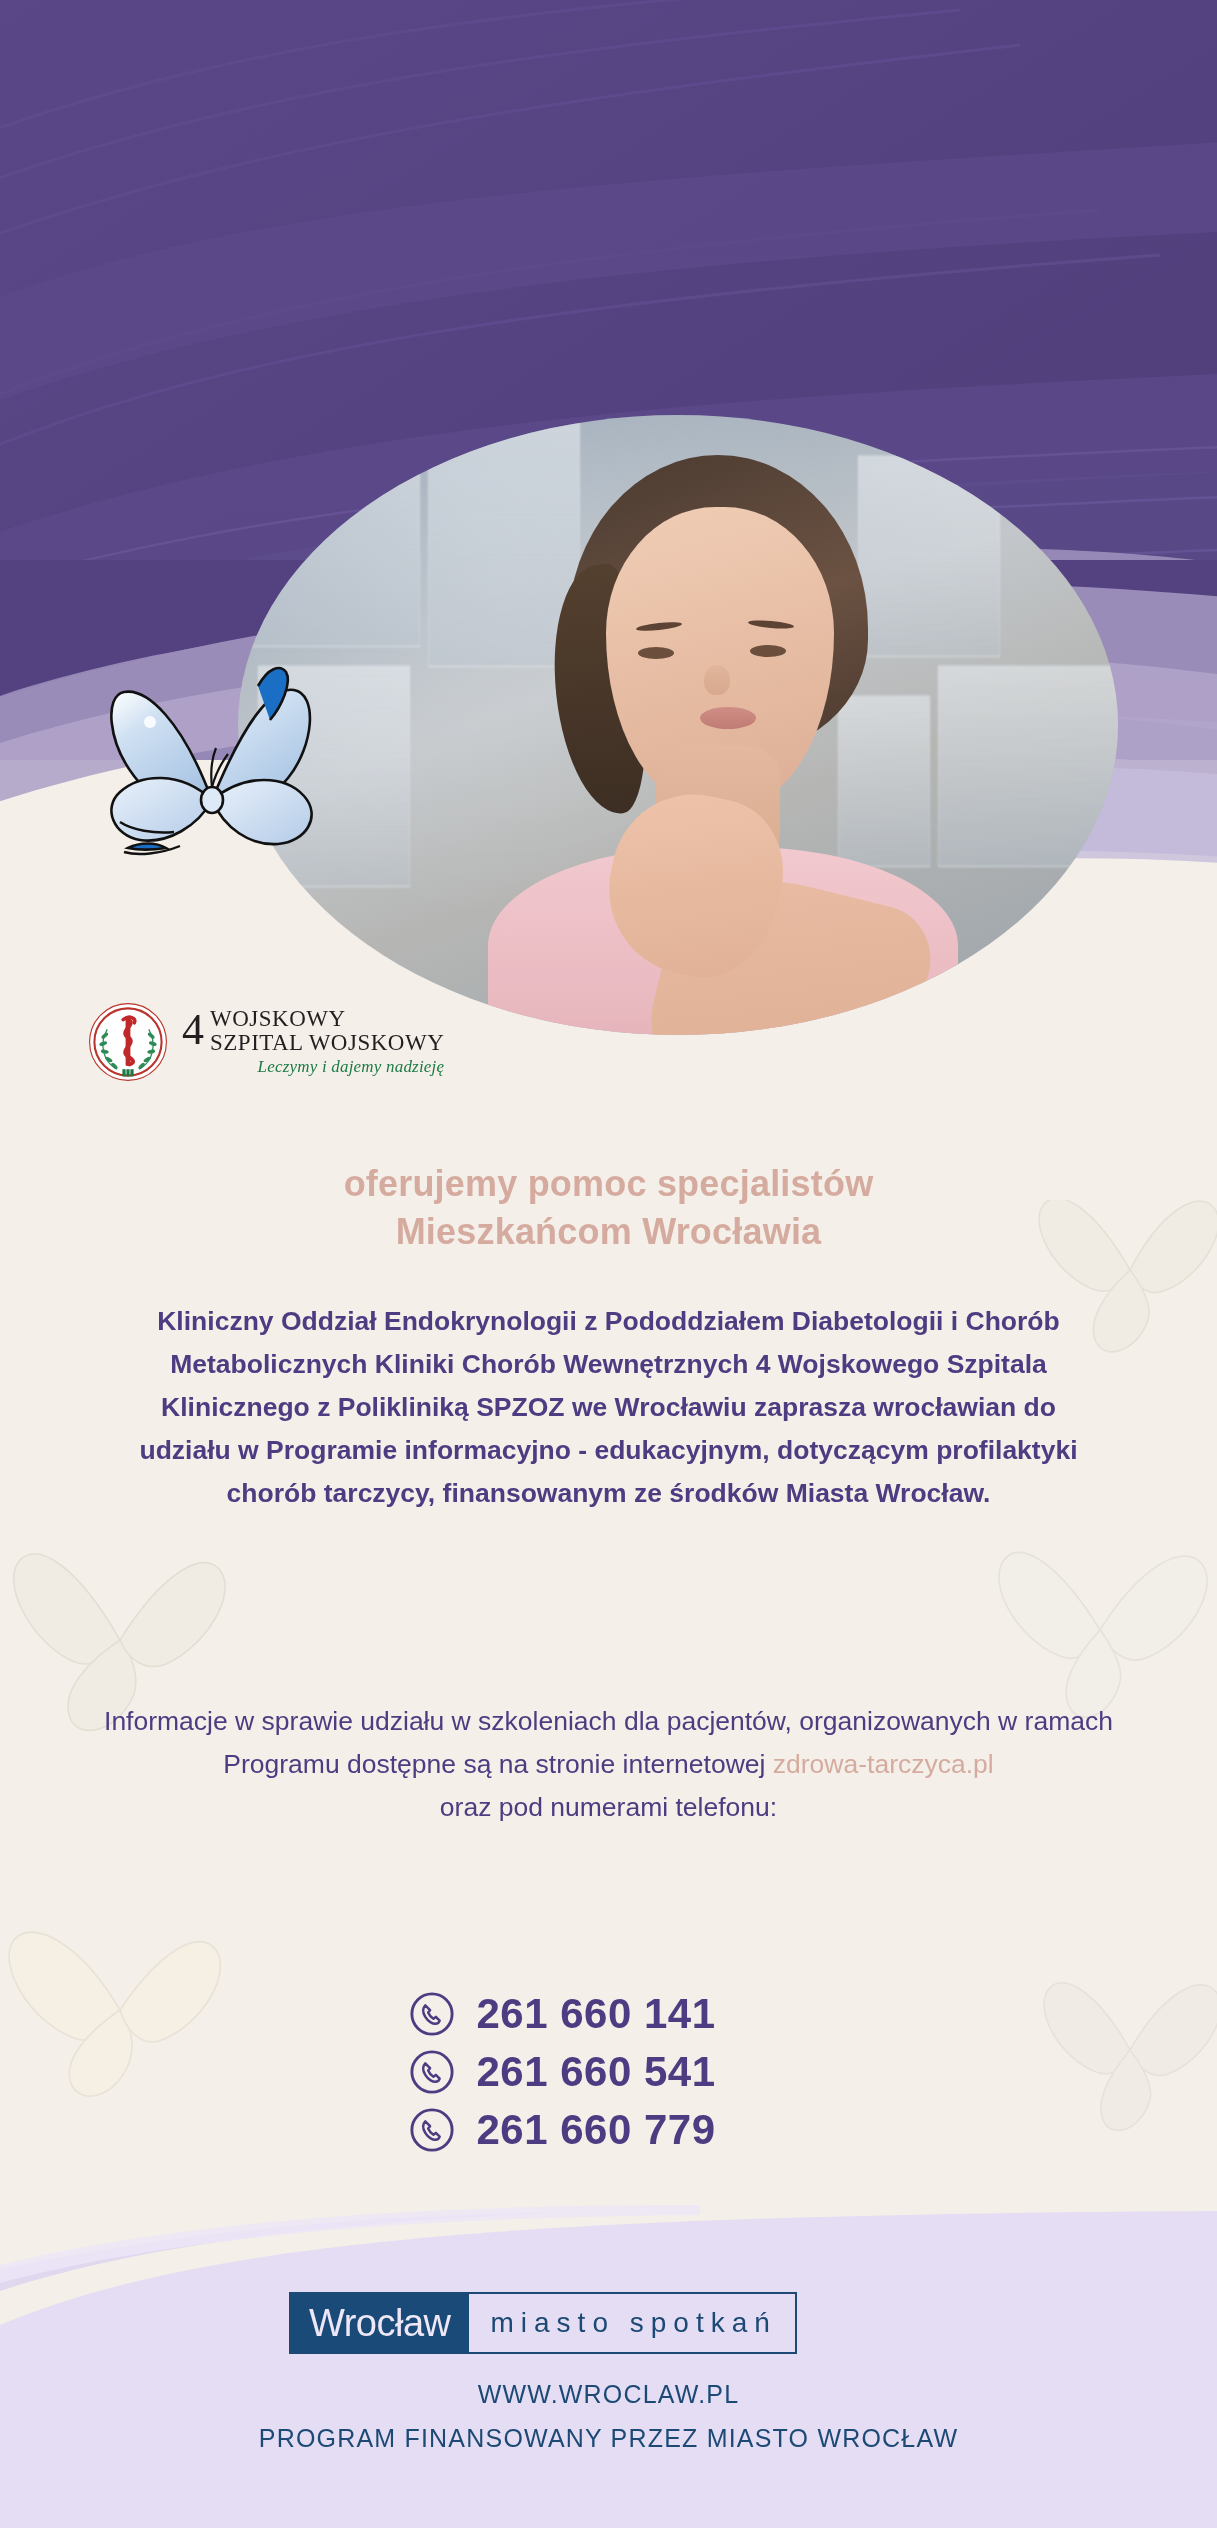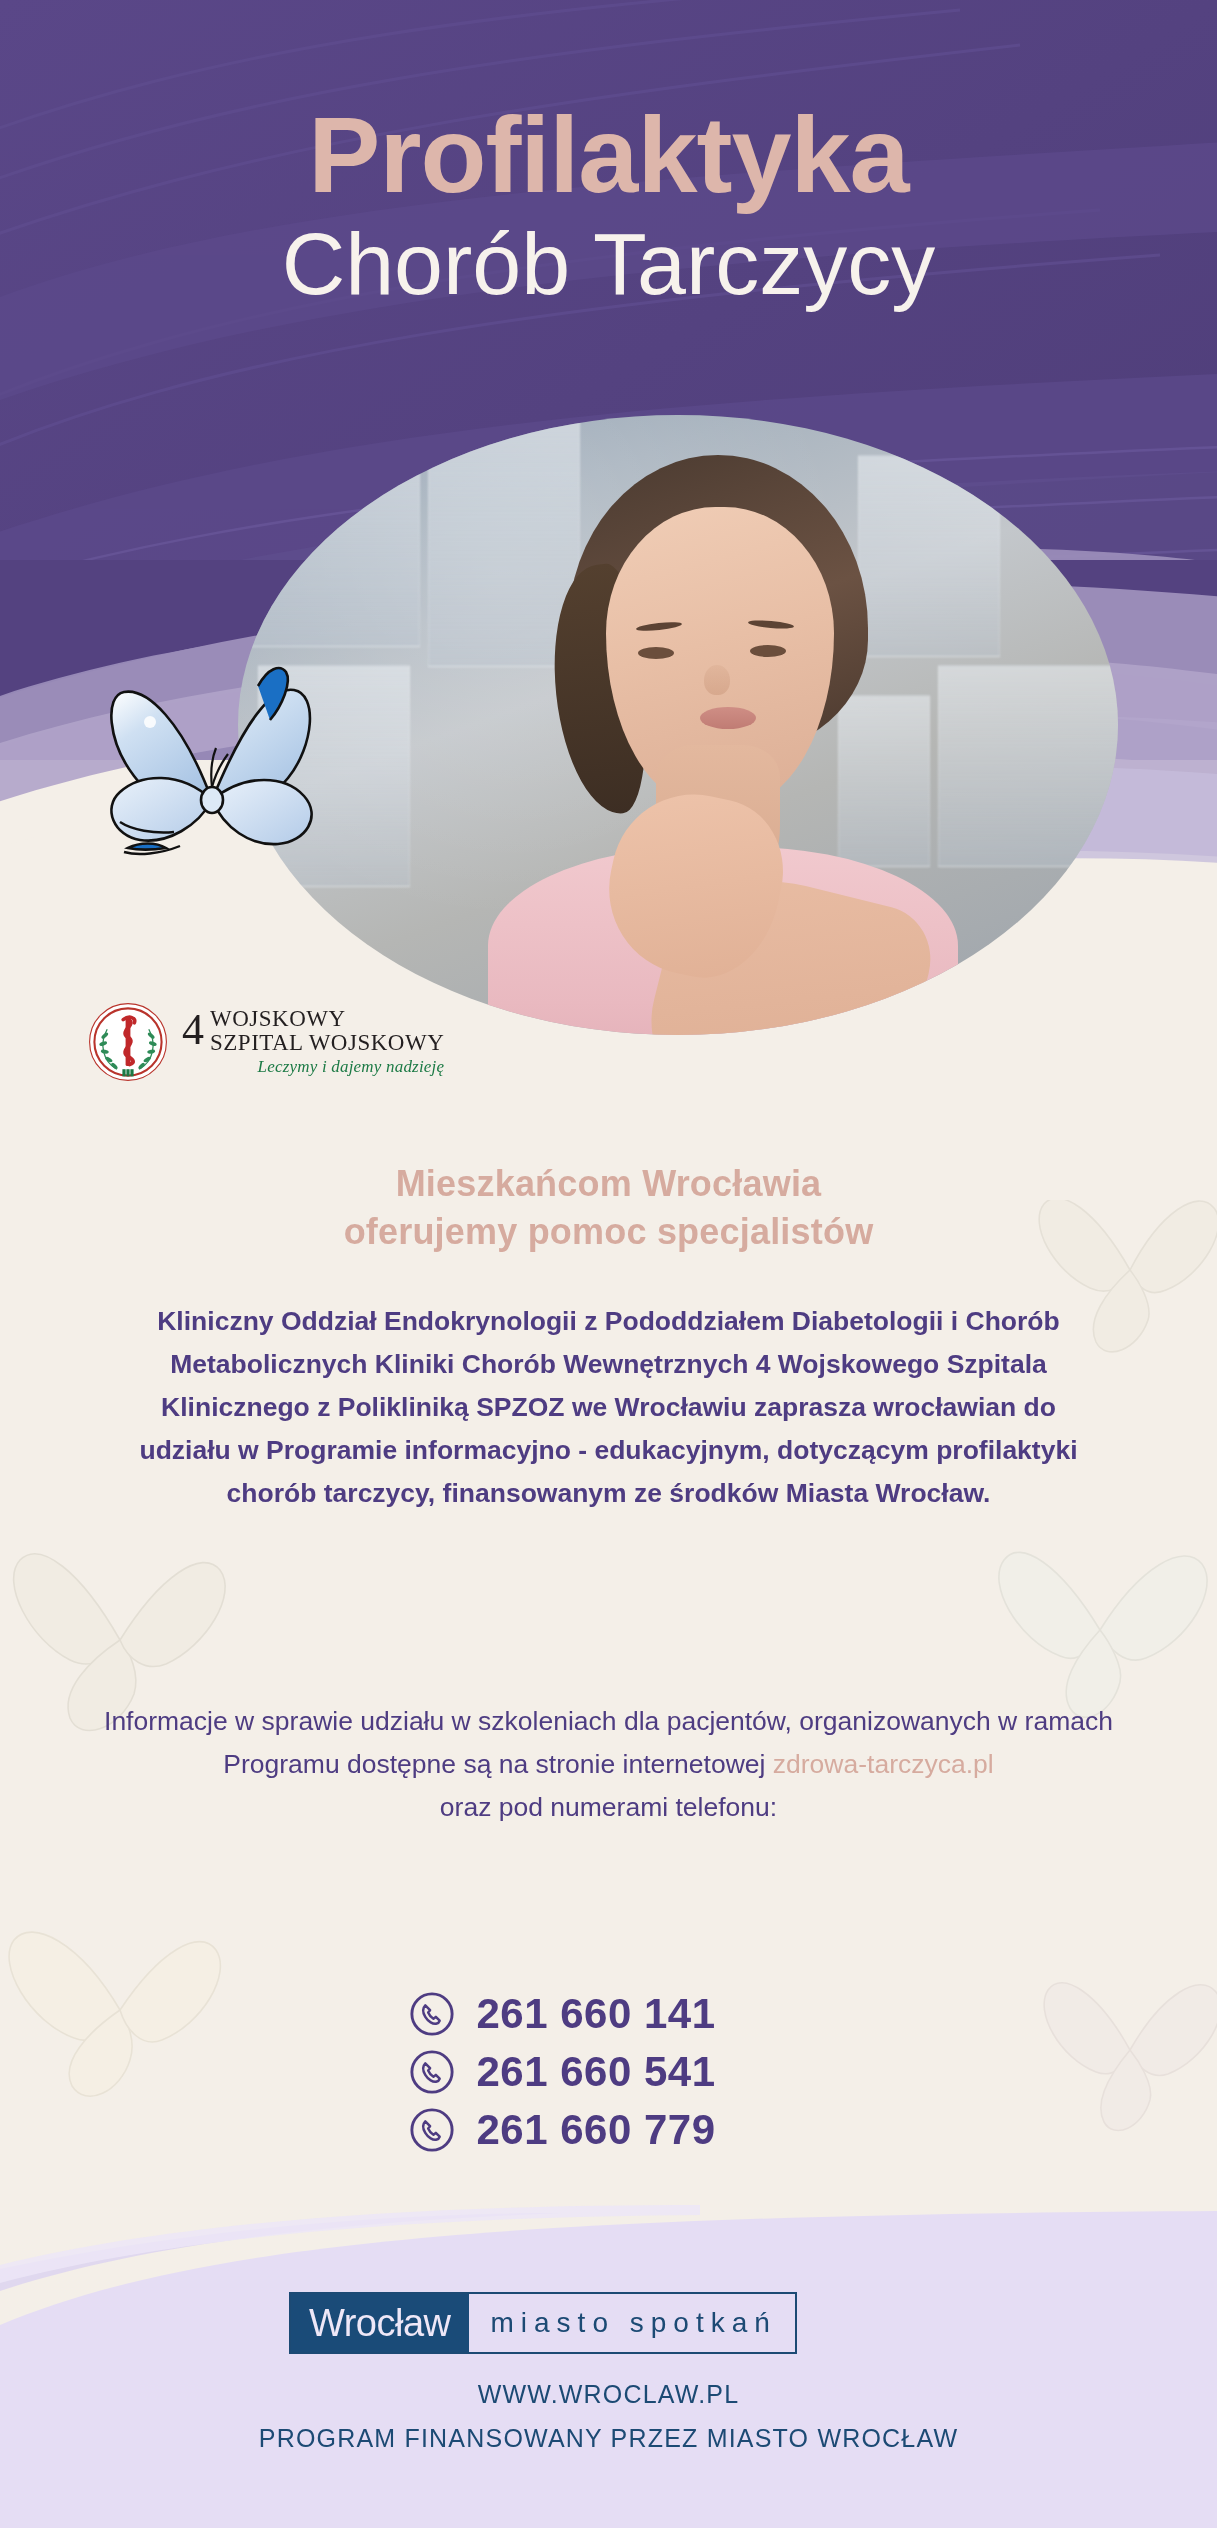--- a/index.html
+++ b/index.html
@@ -251,24 +251,20 @@
       </g>
       <g fill="none" stroke="#6a589b" stroke-width="2.5" opacity="0.7">
         <path d="M-60,600 C260,500 640,470 1270,445"></path>
         <path d="M-60,650 C260,550 640,520 1270,495"></path>
         <path d="M-60,700 C260,600 640,572 1270,548"></path>
       </g>
 
       <path d="M-80,660 C200,560 560,540 1000,548 C1120,550 1200,560 1260,568 L1260,760 L-80,760 Z" fill="#9a8cb8" opacity="0.95"></path>
     </svg>
 
-    <div class="title-block">
-      <div class="title-main">Profilaktyka</div>
-      <div class="title-sub">Chorób Tarczycy</div>
-    </div>
   </div>
 
   <svg class="mid-waves" width="1217" height="640" viewBox="0 0 1217 640">
     <path d="M-40,150 C200,60 520,40 1000,60 C1110,65 1190,75 1260,85 L1260,-40 L-40,-40 Z" fill="#544280"></path>
     <path d="M-40,200 C200,110 560,88 1030,108 C1130,113 1200,122 1260,132 L1260,40 C1150,30 1040,22 900,22 C520,22 200,70 -40,150 Z" fill="#9a8cb8"></path>
     <path d="M-40,255 C220,160 600,135 1060,155 C1150,160 1210,168 1260,176 L1260,120 C1190,110 1110,100 1000,96 C540,78 210,110 -40,196 Z" fill="#b0a3c9" opacity="0.9"></path>
     <path d="M-40,300 C240,205 640,178 1100,198 C1170,202 1220,208 1260,214 L1260,640 L-40,640 Z" fill="#f4efe8"></path>
     <path d="M760,170 C900,150 1080,150 1262,166 L1262,300 C1100,286 920,288 770,306 C720,250 740,200 760,170 Z" fill="#b3a6cb" opacity="0.85"></path>
     <path d="M840,215 C960,202 1120,204 1262,218 L1262,306 C1120,294 960,296 850,312 Z" fill="#c6bddb" opacity="0.8"></path>
   </svg>
@@ -395,22 +391,22 @@
       <div class="logo-four">4</div>
       <div class="logo-lines">
         <div class="logo-l1">WOJSKOWY</div>
         <div class="logo-l2">SZPITAL WOJSKOWY</div>
         <div class="logo-l3">Leczymy i dajemy nadzieję</div>
       </div>
     </div>
   </div>
 
   <div class="pink-head">
+    <div>oferujemy pomoc specjalistów</div>
     <div>Mieszkańcom Wrocławia</div>
-    <div>oferujemy pomoc specjalistów</div>
   </div>
 
   <div class="body-1">Kliniczny Oddział Endokrynologii z Pododdziałem Diabetologii i Chorób Metabolicznych Kliniki Chorób Wewnętrznych 4 Wojskowego Szpitala Klinicznego z Polikliniką SPZOZ we Wrocławiu zaprasza wrocławian do udziału w Programie informacyjno - edukacyjnym, dotyczącym profilaktyki chorób tarczycy, finansowanym ze środków Miasta Wrocław.</div>
 
   <div class="body-2">
     <span>Informacje w sprawie  udziału w szkoleniach dla pacjentów, organizowanych w ramach Programu dostępne są na stronie internetowej </span><span class="link">zdrowa-tarczyca.pl</span><br>
     <span>oraz pod numerami telefonu:</span>
   </div>
 
   <div class="phones">

